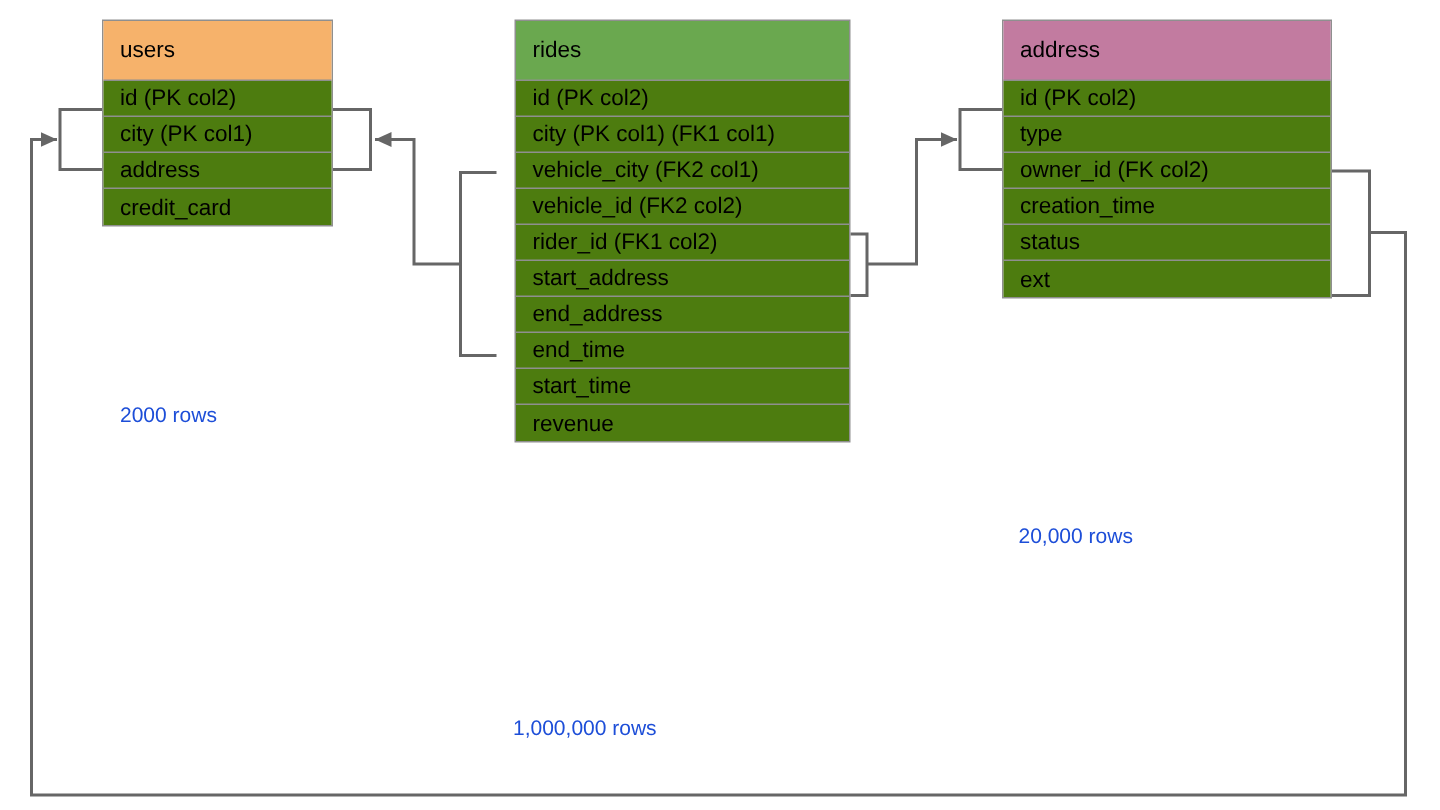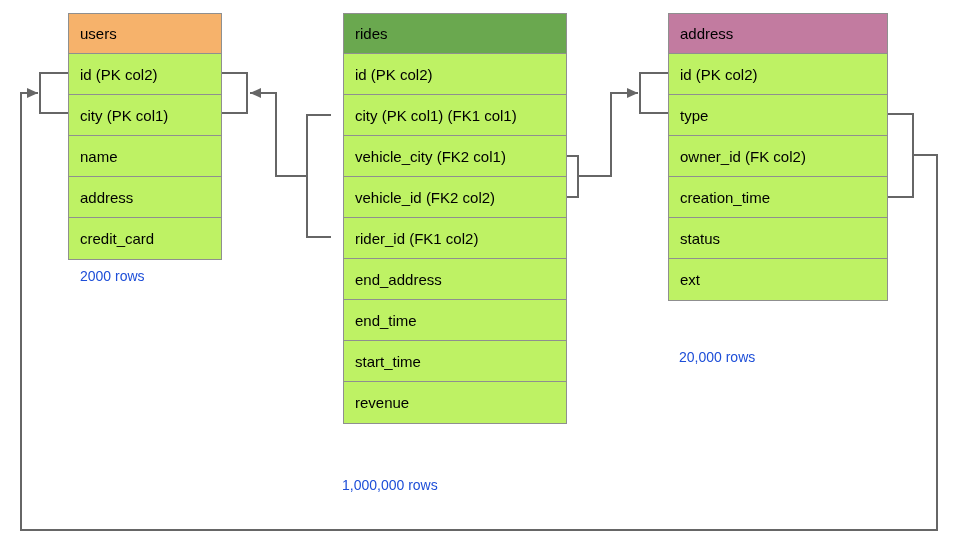--- a/index.html
+++ b/index.html
@@ -14,23 +14,23 @@
   }
   #table-users{left:68px;top:13px;width:152px;}
   #table-rides{left:331px;top:13px;width:222px;margin-left:12px;}
   #table-vehicles{left:668px;top:13px;width:218px;}
   .table-header{
     height:40px;box-sizing:border-box;border-bottom:1px solid #8f8f8f;
     display:flex;align-items:center;padding-left:11px;
     font-size:15px;color:#000;
   }
   .table-row{
-    height:41px;box-sizing:border-box;border-bottom:1px solid #8f8f8f;
+    height:24px;box-sizing:border-box;border-bottom:1px solid #8f8f8f;
     display:flex;align-items:center;padding-left:11px;
-    font-size:15px;color:#000;background:#bef264;white-space:nowrap;
+    font-size:15px;color:#000;background:#4d7c0f;white-space:nowrap;
   }
   .table-row:last-child{border-bottom:none;}
   .row-count{position:absolute;z-index:2;font-size:14px;color:#1d4ed8;}
   #count-users{left:80px;top:268px;}
   #count-rides{left:342px;top:477px;}
   #count-vehicles{left:679px;top:349px;}
 </style>
 </head>
 <body>
 
@@ -60,35 +60,35 @@
       <path d="M913 155 H937 V530 H21 V93 H38" marker-end="url(#arrow)"></path>
       <path d="M68 73 H40 V113 H68"></path>
     </g>
   </svg>
 
   <div class="schema-table" id="table-users">
     <div class="table-header" style="background: rgb(246, 178, 107);">users</div>
     <div class="rows">
         <div class="table-row">id (PK col2)</div>
         <div class="table-row">city (PK col1)</div>
-        <div class="table-row">name</div>
         <div class="table-row">address</div>
         <div class="table-row">credit_card</div>
       </div>
   </div>
   <div class="row-count" id="count-users">2000 rows</div>
 
   <div class="schema-table" id="table-rides">
     <div class="table-header" style="background: rgb(106, 168, 79);">rides</div>
     <div class="rows">
         <div class="table-row">id (PK col2)</div>
         <div class="table-row">city (PK col1) (FK1 col1)</div>
         <div class="table-row">vehicle_city (FK2 col1)</div>
         <div class="table-row">vehicle_id (FK2 col2)</div>
         <div class="table-row">rider_id (FK1 col2)</div>
+        <div class="table-row">start_address</div>
         <div class="table-row">end_address</div>
         <div class="table-row">end_time</div>
         <div class="table-row">start_time</div>
         <div class="table-row">revenue</div>
       </div>
   </div>
   <div class="row-count" id="count-rides">1,000,000 rows</div>
 
   <div class="schema-table" id="table-vehicles">
     <div class="table-header" style="background: rgb(194, 123, 160);">address</div>

